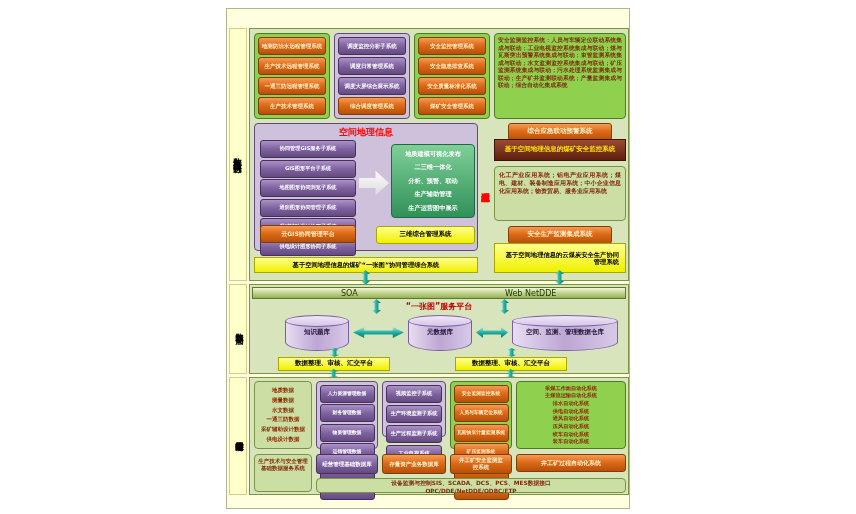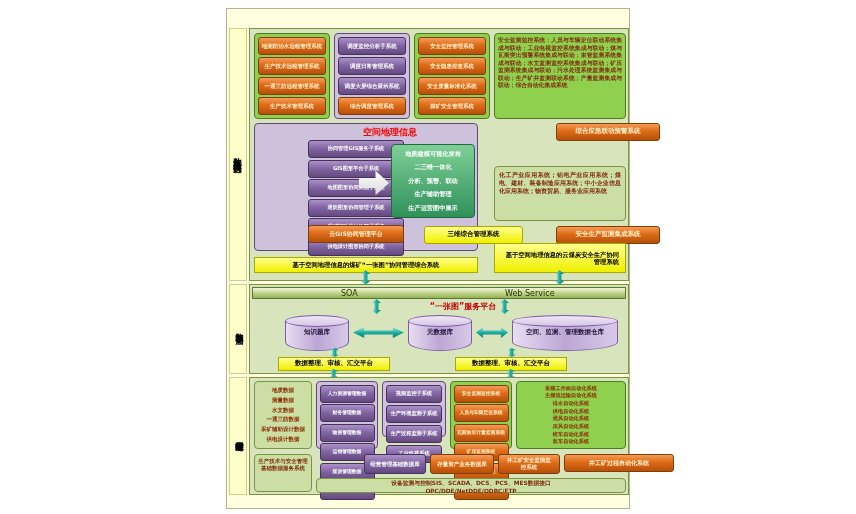--- a/index.html
+++ b/index.html
@@ -1,19 +1,19 @@
 <!DOCTYPE html>
 <html><head>
 <meta charset="utf-8">
 <style>
   * { margin:0; padding:0; box-sizing:border-box; }
   html,body { width:856px; height:514px; background:#ffffff; font-family:"DejaVu Sans", sans-serif; overflow:hidden; }
   .stage { position:relative; width:856px; height:514px; background:#ffffff; }
   .diagram { position:absolute; left:226px; top:8px; width:404px; height:501px; background:#FFFFE0; border:1px solid #B3B38C; }
-  .abs { position:absolute;margin-left:48px; }
+  .abs { position:absolute; }
   .banner { position:absolute; background:#FFFFC9; border:1px solid #CFCF8A; display:flex; align-items:center; justify-content:center; font-weight:bold; color:#000; text-align:center; }
   .sidestrip { position:absolute; background:#FFFFC9; border:1px solid #CFCF8A; display:flex; align-items:center; justify-content:center; }
   .vtext { writing-mode:vertical-rl; text-orientation:upright; font-size:8.5px; font-weight:bold; letter-spacing:1px; color:#000; }
   .layermain { position:absolute; background:#D8E4BC; border:1px solid #7A9440; }
   .panel { position:absolute; border-radius:4px; }
   .panel.green  { background:#8FD14F; border:1px solid #4E7A27; }
   .panel.lav    { background:#CDC1DB; border:1px solid #63477E; }
   .panel.lgreen { background:#CBDFA5; border:1px solid #7A9440; }
   .col { display:flex; flex-direction:column; gap:2px; padding:3px; height:100%; }
   .btn { border-radius:3px; display:flex; align-items:center; justify-content:center; text-align:center; font-weight:bold; line-height:1.1; padding:8px 2px; }
@@ -91,20 +91,21 @@
           </div>
         <div class="btn orange footerbtn">煤矿安全管理系统</div>
       </div>
 
       <div class="panel green" style="left:244px;top:4px;width:132px;height:86px">
         <div class="para" style="inset:3px;font-size:5.8px">安全监测监控系统：人员与车辆定位联动系统集成与联动；工业电视监控系统集成与联动；煤与瓦斯突出预警系统集成与联动；束管监测系统集成与联动；水文监测监控系统集成与联动；矿压监测系统集成与联动；污水处理系统监测集成与联动；生产矿井监测联动系统；产量监测集成与联动；综合自动化集成系统</div>
       </div>
 
       <div class="btn orange abs" style="left:258px;top:94px;width:104px;height:13px;font-size:6.5px">综合应急联动预警系统</div>
 
+      <div class="darkbar" style="left:244px;top:110px;width:132px;height:22px;font-size:6.5px;padding:0 4px">基于空间地理信息的煤矿安全监控系统</div>
 
       <div class="panel lav" style="left:4px;top:94px;width:224px;height:128px">
         <div class="abs redlabel" style="top:2px;left:0;right:0;text-align:center;font-size:9px">空间地理信息</div>
         <div class="abs" style="left:5px;top:16px;width:96px">
           <div class="col" style="padding:0;gap:1.5px">
 
           <div class="btn purple" style="height:12px;font-size:5.2px">协同管理GIS服务子系统</div>
               <div class="btn purple" style="height:12px;font-size:5.2px">GIS图形平台子系统</div>
               <div class="btn purple" style="height:12px;font-size:5.2px">地图图形协同浏览子系统</div>
               <div class="btn purple" style="height:12px;font-size:5.2px">通防图形协同管理子系统</div>
@@ -138,21 +139,21 @@
       <div class="ybar" style="left:4px;top:228px;width:224px;height:16px;font-size:6.3px">基于空间地理信息的煤矿“一张图”协同管理综合系统</div>
       <div class="ybar" style="left:244px;top:214px;width:132px;height:30px;font-size:6.3px;padding:0 6px">基于空间地理信息的云煤炭安全生产协同管理系统</div>
     </div>
 
     <div class="varr" style="left:134px;top:261px;height:15px"></div>
     <div class="varr" style="left:328px;top:261px;height:15px"></div>
 
     <div class="layermain" style="left:22px;top:275px;width:380px;height:90px">
       <div class="soaband" style="left:2px;top:2px;width:374px;height:12px">
         <span style="left:88px">SOA</span>
-        <span style="left:252px">Web Service</span>
+        <span style="left:252px">Web NetDDE</span>
       </div>
       <div class="abs" style="left:0;right:0;top:16px;text-align:center;font-size:8px;font-weight:bold;color:#C00000">“一张图”服务平台</div>
 
       <div class="varr" style="left:122px;top:14px;height:15px"></div>
       <div class="varr" style="left:250px;top:14px;height:15px"></div>
 
       <div class="cylinder" style="left:35px;top:30px;width:64px;height:36px">
         <div class="lid"></div>
         <div class="tube"></div>
         <div class="clabel">知识题库</div>

